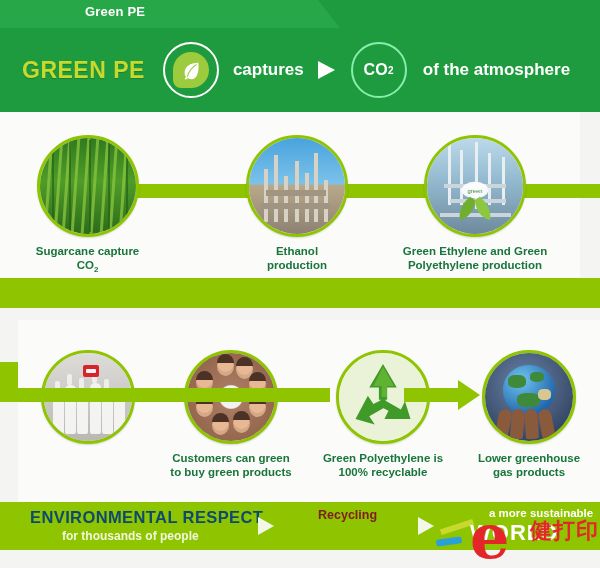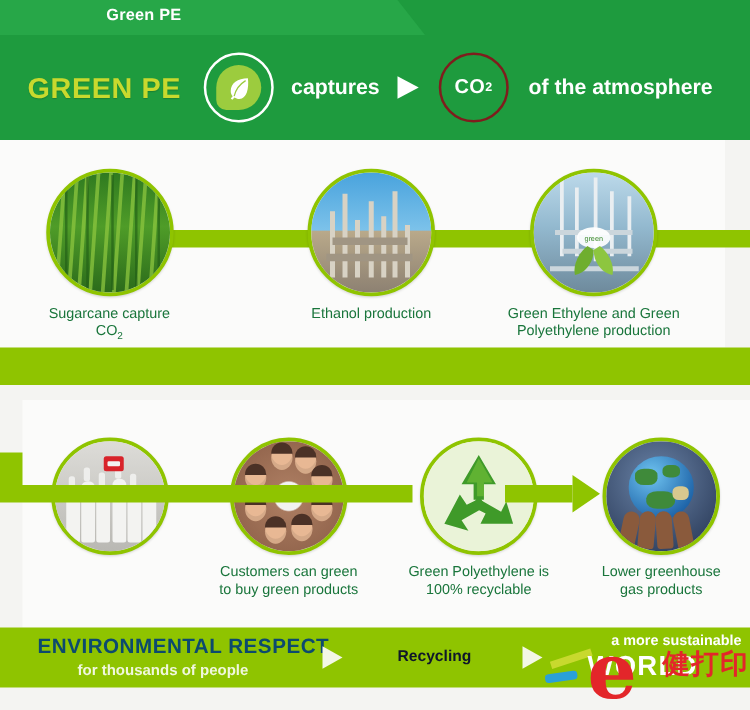--- a/index.html
+++ b/index.html
@@ -21,21 +21,21 @@
   .header-row{position:absolute;left:0;top:28px;width:600px;height:84px;display:flex;align-items:center;}
   .brand{margin-left:22px;font-size:23px;font-weight:bold;color:#c8d92e;letter-spacing:.5px;
          text-shadow:0 1px 1px rgba(0,0,0,.18);}
   .leaf-circle{position:relative;margin-left:18px;width:52px;height:52px;border-radius:50%;
                border:2px solid #ffffff;display:flex;align-items:center;justify-content:center;}
   .leaf-bubble{width:36px;height:36px;background:#9ccc3e;border-radius:50% 50% 50% 8px;
                display:flex;align-items:center;justify-content:center;}
   .captures{margin-left:14px;font-size:17px;font-weight:bold;color:#ffffff;}
   .arrow-w{margin-left:14px;width:0;height:0;border-left:17px solid #ffffff;
            border-top:9px solid transparent;border-bottom:9px solid transparent;}
-  .co2-circle{margin-left:16px;width:52px;height:52px;border-radius:50%;border:2px solid #7f1d1d;
+  .co2-circle{margin-left:16px;width:52px;height:52px;border-radius:50%;border:2px solid #86efac;
               display:flex;align-items:center;justify-content:center;color:#ffffff;
               font-size:16px;font-weight:bold;letter-spacing:.3px;}
   .co2-circle sub{font-size:10px;}
   .atmos{margin-left:16px;font-size:17px;font-weight:bold;color:#ffffff;}
 
   
   .lime-bar{position:absolute;background:#8fc400;}
   .panel{position:absolute;background:#fbfbfa;}
 
   .row1-panel{left:0;top:112px;width:580px;height:166px;}
@@ -44,21 +44,21 @@
   .row2-bar{left:0;top:362px;width:600px;height:30px;}
   .row2-panel{left:18px;top:320px;width:582px;height:182px;}
 
   
   .conn{position:absolute;background:#8fc400;height:14px;}
 
   
   .node{position:absolute;text-align:center;}
   .circ{border-radius:50%;border:3px solid #8fc400;overflow:hidden;position:relative;
         background:#e9f2d8;box-shadow:0 1px 2px rgba(0,0,0,.15);}
-  .cap{margin-top:7px;font-size:11.5px;font-weight:normal;color:#19753b;line-height:14px;}
+  .cap{margin-top:7px;font-size:11.5px;font-weight:bold;color:#19753b;line-height:14px;}
   .cap sub{font-size:8px;}
 
   
   .art{position:absolute;inset:0;}
   .cane{position:absolute;inset:0;background:
       linear-gradient(180deg,#2f7a20 0%,#4f9c28 45%,#2b6b1b 100%);}
   .cane i{position:absolute;top:-6%;width:3px;height:112%;background:#8cc63f;opacity:.75;
           transform:rotate(4deg);border-radius:2px;}
   .cane b{position:absolute;top:2%;width:2px;height:96%;background:#1f5c16;opacity:.6;}
 
@@ -95,21 +95,21 @@
   .bigarrow .shaft{position:absolute;left:0;top:8px;height:14px;background:#8fc400;}
   .bigarrow .head{position:absolute;top:0;width:0;height:0;border-left:22px solid #8fc400;
                   border-top:15px solid transparent;border-bottom:15px solid transparent;}
 
   
   .footer{position:absolute;left:0;top:502px;width:600px;height:48px;background:#8fc400;overflow:hidden;}
   .f-main{position:absolute;left:30px;top:6px;font-size:16.5px;font-weight:bold;color:#0c4a6e;letter-spacing:.4px;}
   .f-sub{position:absolute;left:62px;top:27px;font-size:12px;font-weight:bold;color:#f0f7dd;}
   .f-arrow{position:absolute;top:15px;width:0;height:0;border-left:16px solid #f3f7e6;
            border-top:9px solid transparent;border-bottom:9px solid transparent;}
-  .f-mid{position:absolute;left:318px;top:16px;font-size:12.5px;font-weight:bold;color:#0f172a;}
+  .f-mid{position:absolute;left:318px;top:6px;font-size:12.5px;font-weight:bold;color:#7f1d1d;}
   .f-right1{position:absolute;left:489px;top:5px;font-size:11.5px;font-weight:bold;color:#ffffff;}
   .f-right2{position:absolute;left:470px;top:18px;font-size:22px;font-weight:bold;color:#ffffff;letter-spacing:1px;}
   .f-strip{position:absolute;left:440px;top:22px;width:34px;height:6px;background:#c8d92e;transform:rotate(-18deg);}
   .f-strip2{position:absolute;left:436px;top:36px;width:26px;height:7px;background:#2aa0d8;border-radius:3px;transform:rotate(-8deg);}
 
   
   .wm{position:absolute;left:468px;top:502px;width:132px;height:66px;pointer-events:none;}
   .wm-e{position:absolute;left:2px;top:4px;font-size:62px;line-height:62px;font-weight:bold;
         color:#e3262a;font-family:"DejaVu Serif",serif;}
   .wm-cn{position:absolute;left:62px;top:14px;font-size:22px;font-weight:bold;color:#e3262a;

